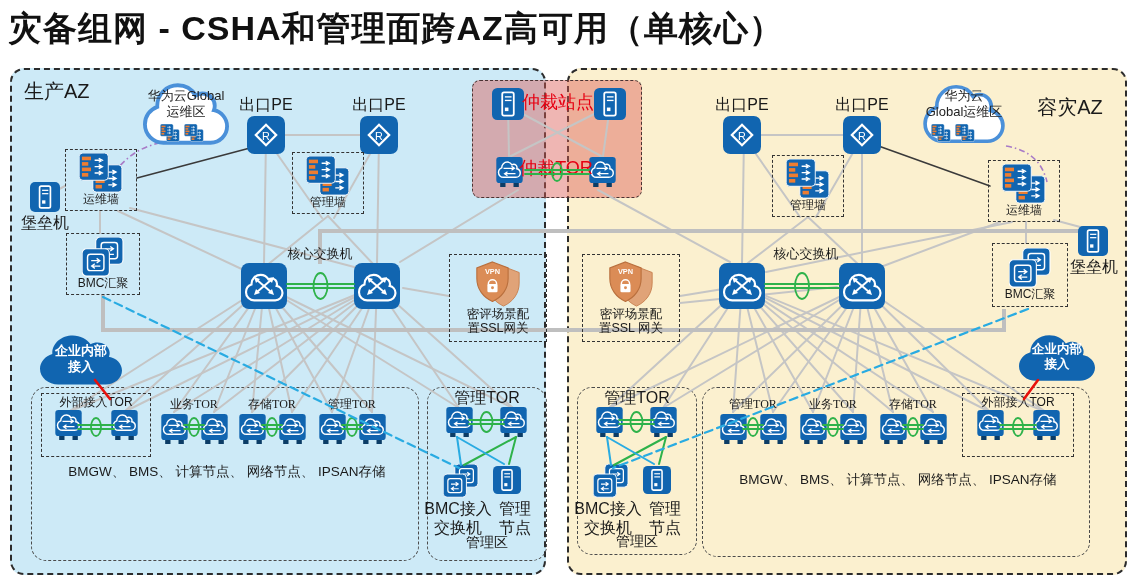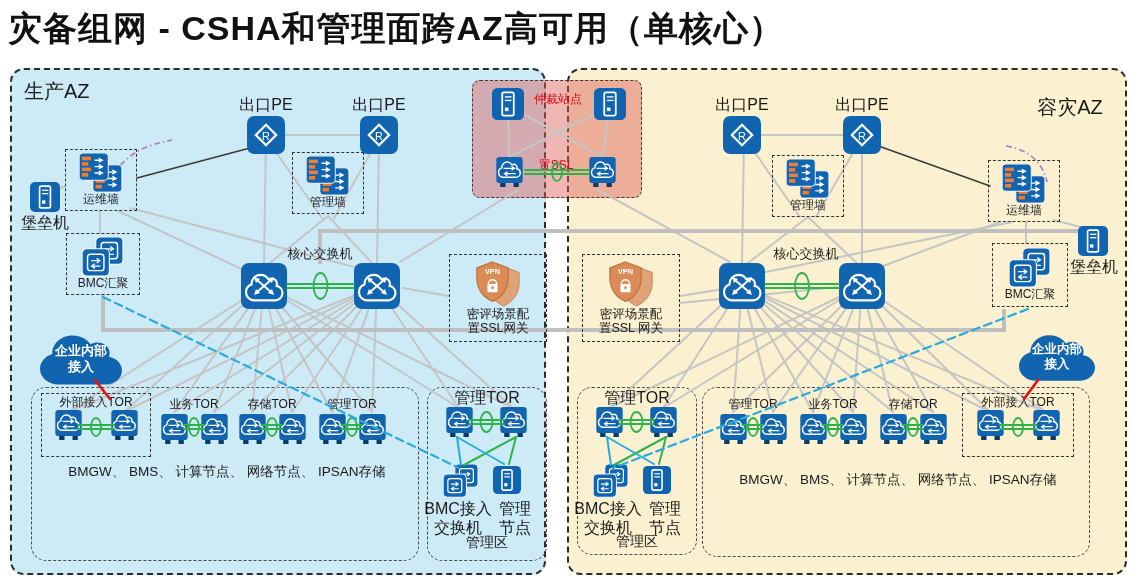--- a/index.html
+++ b/index.html
@@ -6,27 +6,27 @@
   #canvas{position:relative;width:1134px;height:583px;background:#fff;overflow:hidden;}
   #title{position:absolute;left:8px;top:6px;font-size:34px;font-weight:bold;color:#111;letter-spacing:1px;z-index:5;}
   .region{position:absolute;border:2px dashed #2b2b2b;border-radius:14px;z-index:0;box-sizing:border-box;}
   #az-prod{left:10px;top:68px;width:536px;height:507px;background:#cdeaf7;}
   #az-dr{left:567px;top:68px;width:560px;height:507px;background:#fbf0cf;}
   #arb-box{position:absolute;left:472px;top:80px;width:170px;height:118px;background:rgba(219,94,86,0.45);border:1.8px dashed #4a3333;border-radius:8px;z-index:1;box-sizing:border-box;}
   .zone{position:absolute;border:1.6px dashed #4a4a4a;border-radius:15px;z-index:1;box-sizing:border-box;background:transparent;}
   svg.wires{position:absolute;left:0;top:0;width:1134px;height:583px;pointer-events:none;}
   #wu{z-index:2;} #wo{z-index:4;}
   .lbl{position:absolute;z-index:3;text-align:center;font-size:16px;line-height:1.18;white-space:pre-line;color:#1a1a1a;}
-  .lbl.az{font-size:20px;} .lbl.zn{font-size:14px;} .lbl.red{color:#e60012;font-size:12px;}
+  .lbl.az{font-size:20px;} .lbl.zn{font-size:14px;} .lbl.red{color:#e60012;font-size:18px;}
   .lbl.servers{font-size:13.5px;}
   .ic{position:absolute;z-index:3;display:block;}
   .dbox{position:absolute;z-index:3;border:1.5px dashed #333;display:flex;flex-direction:column;align-items:center;justify-content:center;box-sizing:border-box;background:transparent;}
   .dbox .t{font-size:12px;line-height:1.12;text-align:center;white-space:pre-line;color:#1a1a1a;}
   .icn{display:block;}
-  .tp{position:absolute;z-index:3;width:82px;display:flex;flex-direction:column;align-items:center;}
+  .tp{position:absolute;z-index:3;width:82px;display:flex;flex-direction:column;align-items:center;font-family:Liberation Serif, serif;}
   .tp .t{font-size:12px;color:#1a1a1a;white-space:nowrap;}
   .prow{display:flex;gap:13px;margin-top:1px;}
   .prow.wide{gap:29px;}
   .cloudwrap{position:absolute;z-index:3;}
   .cloudwrap svg.cl{position:absolute;left:0;top:0;}
   .cloudwrap .ctext{position:absolute;left:0;right:0;text-align:center;font-size:13px;line-height:1.2;white-space:pre-line;color:#222;}
   .cloudwrap .ctext.wh{color:#fff;font-weight:bold;}
   .cloudwrap .mfw{position:absolute;}
 </style>
 </head>
@@ -194,20 +194,33 @@
       <polyline points="103,295 103,330 1004,330 1004,309" fill="none" stroke="#bfbfbf" stroke-width="4"></polyline>
       <line x1="250" y1="148" x2="137" y2="178" stroke="#3a3a3a" stroke-width="1.6" stroke-linecap="round"></line>
       <line x1="873" y1="144" x2="990" y2="186" stroke="#3a3a3a" stroke-width="1.6" stroke-linecap="round"></line>
       <path d="M112,176 C130,150 148,145 172,140" fill="none" stroke="#a87bc7" stroke-width="1.6" stroke-dasharray="6 3 1.5 3"></path>
       <path d="M1006,146 C1030,150 1042,162 1047,182" fill="none" stroke="#a87bc7" stroke-width="1.6" stroke-dasharray="6 3 1.5 3"></path>
     </svg>
 
   <div class="lbl az" style="left:24px;top:80px;width:70px;text-align:left">生产AZ</div>
   <div class="lbl az" style="left:1030px;top:96px;width:80px">容灾AZ</div>
 
+  <div class="cloudwrap" style="left:130px;top:76px;width:112px;height:76px">
+    <svg class="cl" width="112" height="76" viewBox="-40 -40 720 592">
+        <use href="#cloudp" fill="#fff" stroke="#4a90d9" stroke-width="30"></use>
+      </svg>
+    <div class="ctext" style="top:12px">华为云Global
+运维区</div>
+    <svg class="mfw" style="left:30px;top:48px" width="20" height="18" viewBox="0 0 48 44">
+        <use href="#i-fw"></use>
+      </svg>
+    <svg class="mfw" style="left:54px;top:48px" width="20" height="18" viewBox="0 0 48 44">
+        <use href="#i-fw"></use>
+      </svg>
+  </div>
 
   <div class="lbl" style="left:233px;top:96px;width:66px">出口PE</div>
   <svg class="ic" style="left:247px;top:116px;width:38px;height:38px" viewBox="0 0 42 42">
       <use href="#i-router"></use>
     </svg>
   <div class="lbl" style="left:346px;top:96px;width:66px">出口PE</div>
   <svg class="ic" style="left:360px;top:116px;width:38px;height:38px" viewBox="0 0 42 42">
       <use href="#i-router"></use>
     </svg>
 
@@ -329,31 +342,44 @@
   <svg class="ic" style="left:594px;top:88px;width:32px;height:32px" viewBox="0 0 36 36">
       <use href="#i-server"></use>
     </svg>
   <div class="lbl red" style="left:518px;top:92px;width:80px">仲裁站点</div>
   <svg class="ic" style="left:496px;top:157px;width:27px;height:30px" viewBox="0 0 40 45">
       <use href="#i-tor"></use>
     </svg>
   <svg class="ic" style="left:589px;top:157px;width:27px;height:30px" viewBox="0 0 40 45">
       <use href="#i-tor"></use>
     </svg>
-  <div class="lbl red" style="left:517px;top:158px;width:78px">置SSL</div>
+  <div class="lbl red" style="left:517px;top:158px;width:78px">仲裁TOR</div>
 
   <div class="lbl" style="left:709px;top:96px;width:66px">出口PE</div>
   <svg class="ic" style="left:723px;top:116px;width:38px;height:38px" viewBox="0 0 42 42">
       <use href="#i-router"></use>
     </svg>
   <div class="lbl" style="left:829px;top:96px;width:66px">出口PE</div>
   <svg class="ic" style="left:843px;top:116px;width:38px;height:38px" viewBox="0 0 42 42">
       <use href="#i-router"></use>
     </svg>
 
+  <div class="cloudwrap" style="left:903px;top:78px;width:122px;height:72px">
+    <svg class="cl" width="122" height="72" viewBox="-40 -40 720 592">
+        <use href="#cloudp" fill="#fff" stroke="#4a90d9" stroke-width="30"></use>
+      </svg>
+    <div class="ctext" style="top:10px">华为云
+Global运维区</div>
+    <svg class="mfw" style="left:28px;top:46px" width="20" height="18" viewBox="0 0 48 44">
+        <use href="#i-fw"></use>
+      </svg>
+    <svg class="mfw" style="left:52px;top:46px" width="20" height="18" viewBox="0 0 48 44">
+        <use href="#i-fw"></use>
+      </svg>
+  </div>
 
   <div class="dbox" style="left:772px;top:155px;width:72px;height:62px">
     <svg class="icn" width="44" height="40" viewBox="0 0 48 44">
         <use href="#i-fw"></use>
       </svg>
     <span class="t">管理墙</span>
   </div>
   <div class="dbox" style="left:988px;top:160px;width:72px;height:62px">
     <svg class="icn" width="44" height="40" viewBox="0 0 48 44">
         <use href="#i-fw"></use>

